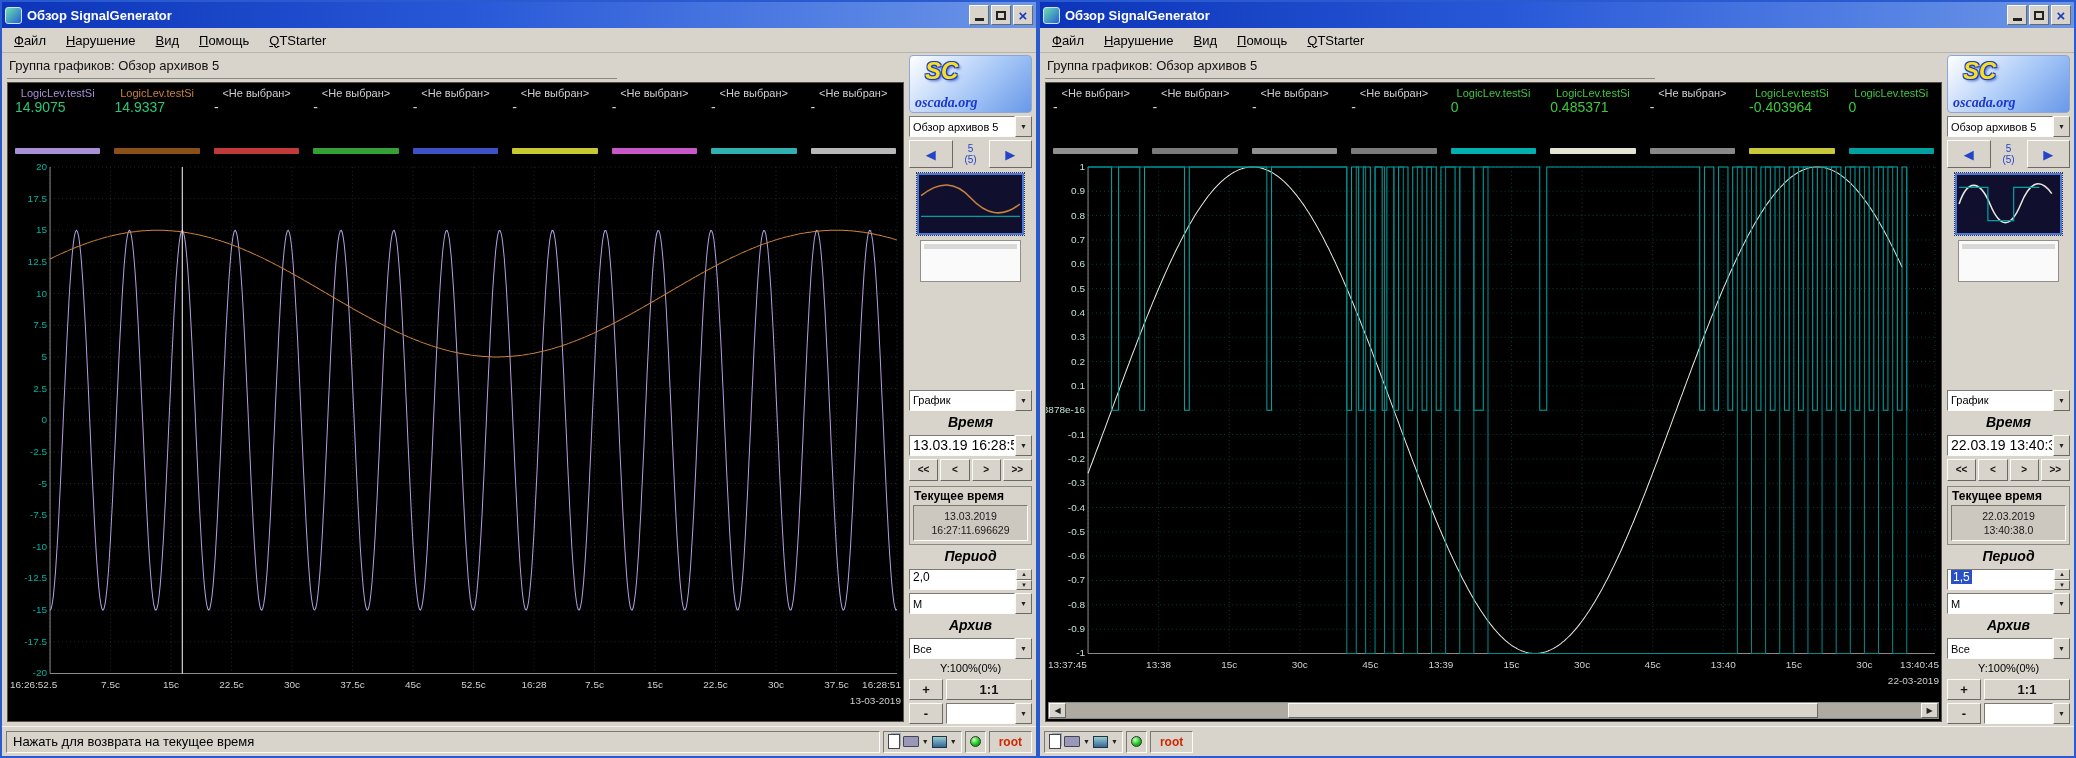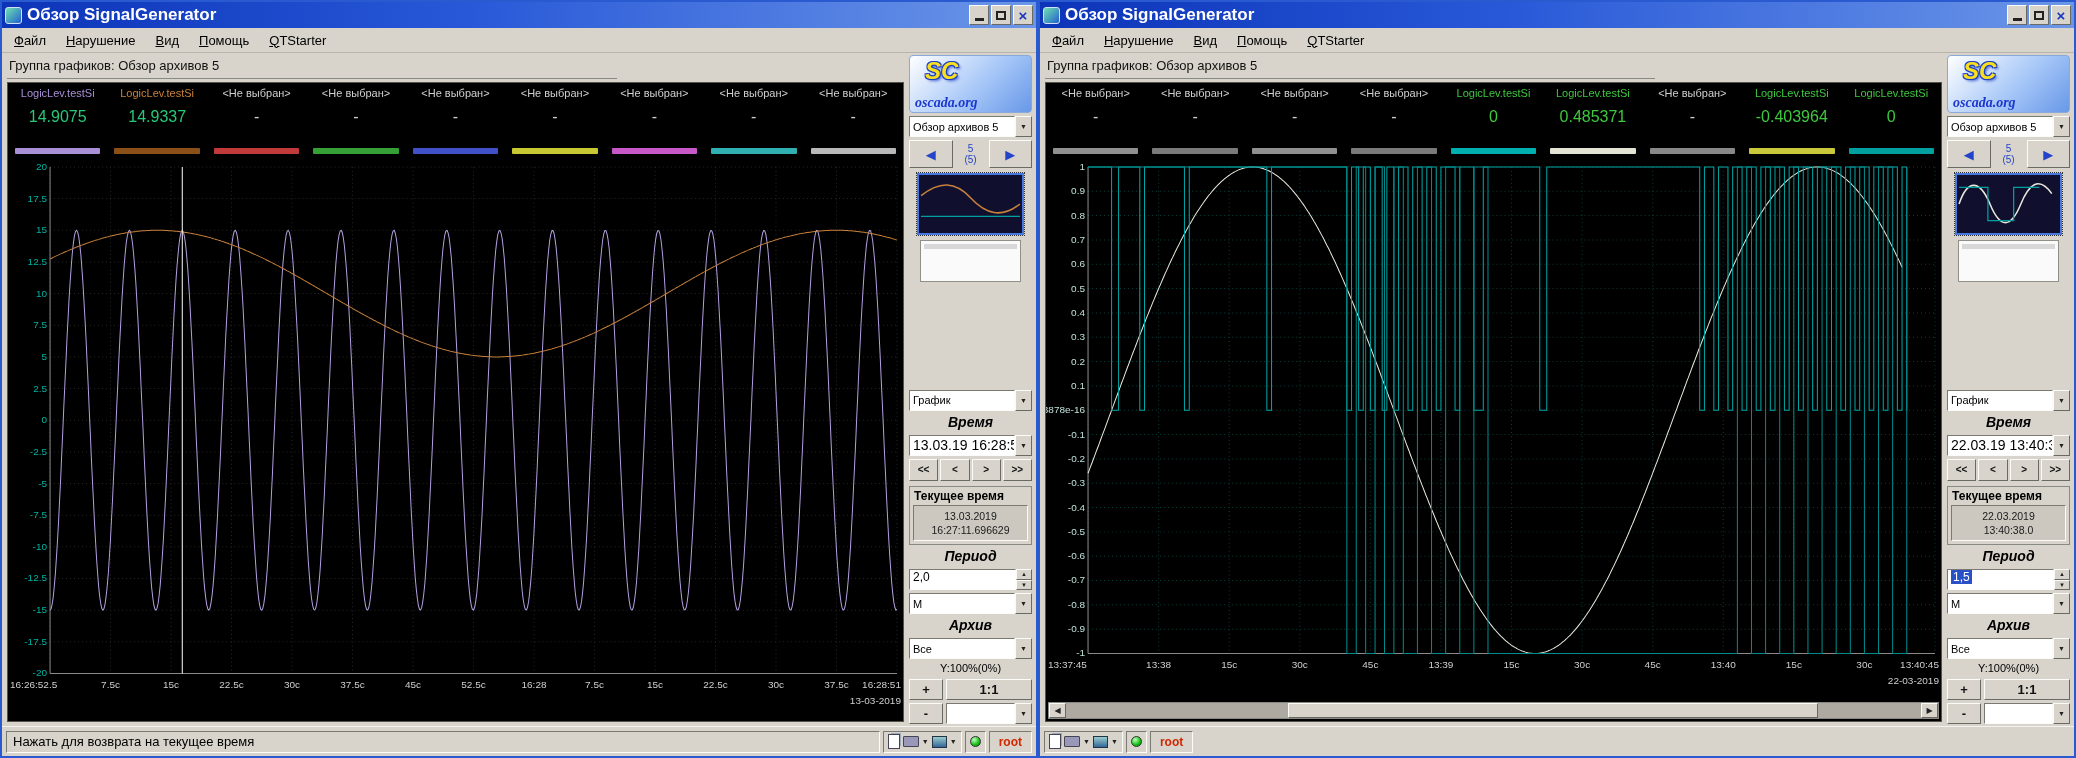--- a/index.html
+++ b/index.html
@@ -3,39 +3,39 @@
 <meta charset="utf-8">
 <style>
   *{box-sizing:border-box}
   html,body{margin:0;padding:0}
   body{width:2076px;height:758px;background:#3a3a3a;font-family:"Liberation Sans",sans-serif}
   .desktop{width:2076px;height:758px;display:flex}
   .window{width:1038px;height:758px;border:2px solid #2a5ad0;display:flex;flex-direction:column;background:#d8d4cc;overflow:hidden}
   
   .titlebar{flex:0 0 26px;background:linear-gradient(90deg,#0c34b8 0%,#2858d8 45%,#6b96e8 100%);display:flex;align-items:center;padding:0 3px;gap:5px}
   .title-icon{width:17px;height:17px;border-radius:3px;background:linear-gradient(135deg,#70e0b0,#2060d0);border:1px solid #cfe0ff;flex:0 0 17px}
-  .title-text{color:#fff;font-weight:bold;font-size:17px;flex:1;white-space:nowrap;overflow:hidden}
+  .title-text{color:#fff;font-weight:bold;font-size:13px;flex:1;white-space:nowrap;overflow:hidden}
   .win-btns{display:flex;gap:2px}
   .win-btn{width:20px;height:20px;background:#d8d4cc;border:1px solid;border-color:#fbfbf8 #6a6a64 #6a6a64 #fbfbf8;display:flex;align-items:center;justify-content:center}
   .g-min{width:9px;height:3px;background:#222;margin-top:9px}
   .g-max{width:10px;height:9px;border:2px solid #222}
   .g-close{font-size:15px;font-weight:bold;color:#1838c0;line-height:1}
   
   .menubar{flex:0 0 25px;display:flex;align-items:center;padding:0 3px;gap:2px;border-bottom:1px solid #b8b4ac}
   .menu-item{padding:2px 9px;font-size:13px;color:#000;white-space:nowrap}
   .menu-item u{text-decoration:underline}
   
   .content{flex:1;display:flex;min-height:0}
   .main{flex:1;display:flex;flex-direction:column;min-width:0;padding:3px 2px 4px 5px}
   .grp-header{font-size:13px;color:#111;padding:2px 2px 5px;border-bottom:1px solid #8a8a84;width:68%;margin-bottom:3px;white-space:nowrap}
   .graph-panel{flex:1;background:#000;display:flex;flex-direction:column;min-height:0;border:1px solid #55524c}
   .channel-strip{flex:0 0 78px;display:flex}
   .channel{flex:1;display:flex;flex-direction:column;padding:4px 7px 7px;min-width:0}
   .ch-name{font-size:11px;text-align:center;white-space:nowrap;overflow:hidden}
-  .ch-value{font-size:16px;text-align:center;margin-top:9px;white-space:nowrap}
+  .ch-value{font-size:14px;margin-top:0;white-space:nowrap}
   .ch-bar{height:6px;margin-top:auto;border-radius:1px}
   .plot-wrap{flex:1;min-height:0;position:relative}
   .plot-wrap svg{width:100%;height:100%;display:block}
   svg text{font-family:"Liberation Sans",sans-serif}
   .hscroll{flex:0 0 17px;margin:1px 2px 2px;background:#aeaaa2;border:1px solid #8a8a84;display:flex}
   .hs-btn{width:17px;background:#d8d4cc;border:1px solid;border-color:#fbfbf8 #6a6a64 #6a6a64 #fbfbf8;font-size:8px;display:flex;align-items:center;justify-content:center;color:#222}
   .hs-track{flex:1;position:relative}
   .hs-thumb{position:absolute;top:0;bottom:0;left:26%;width:62%;background:#d8d4cc;border:1px solid;border-color:#fbfbf8 #6a6a64 #6a6a64 #fbfbf8}
   
   .sidebar{flex:0 0 130px;display:flex;flex-direction:column;gap:3px;padding:2px 4px 2px 3px;overflow:hidden}

